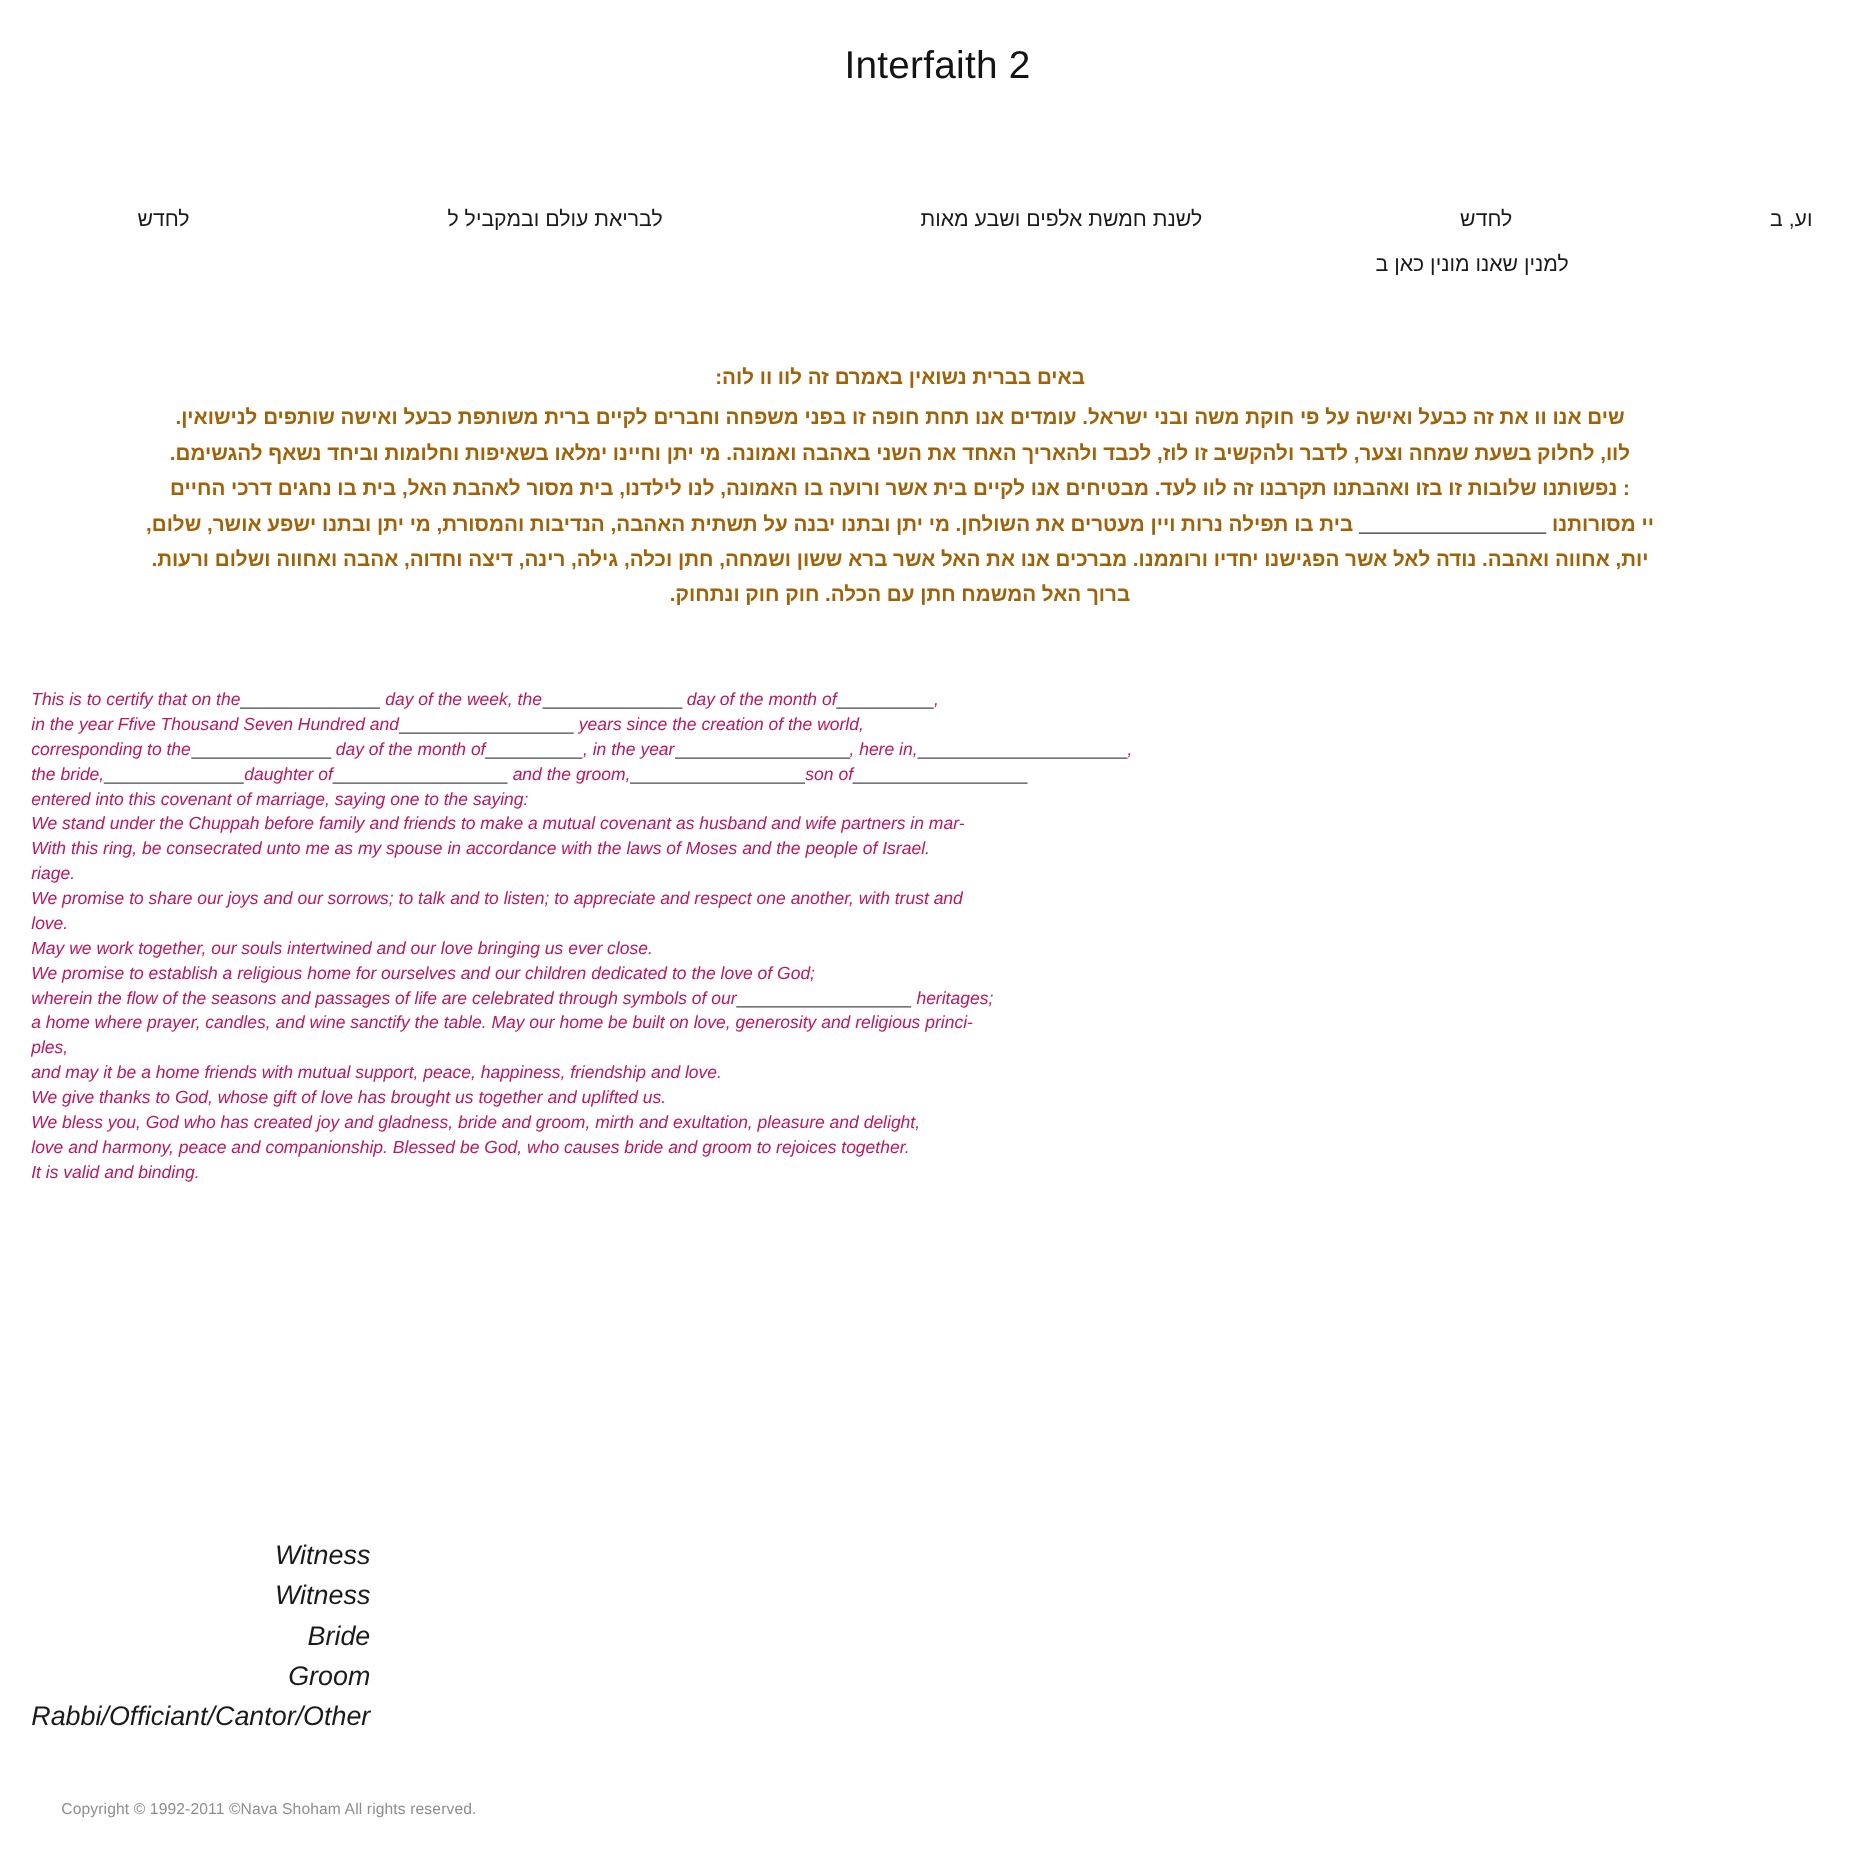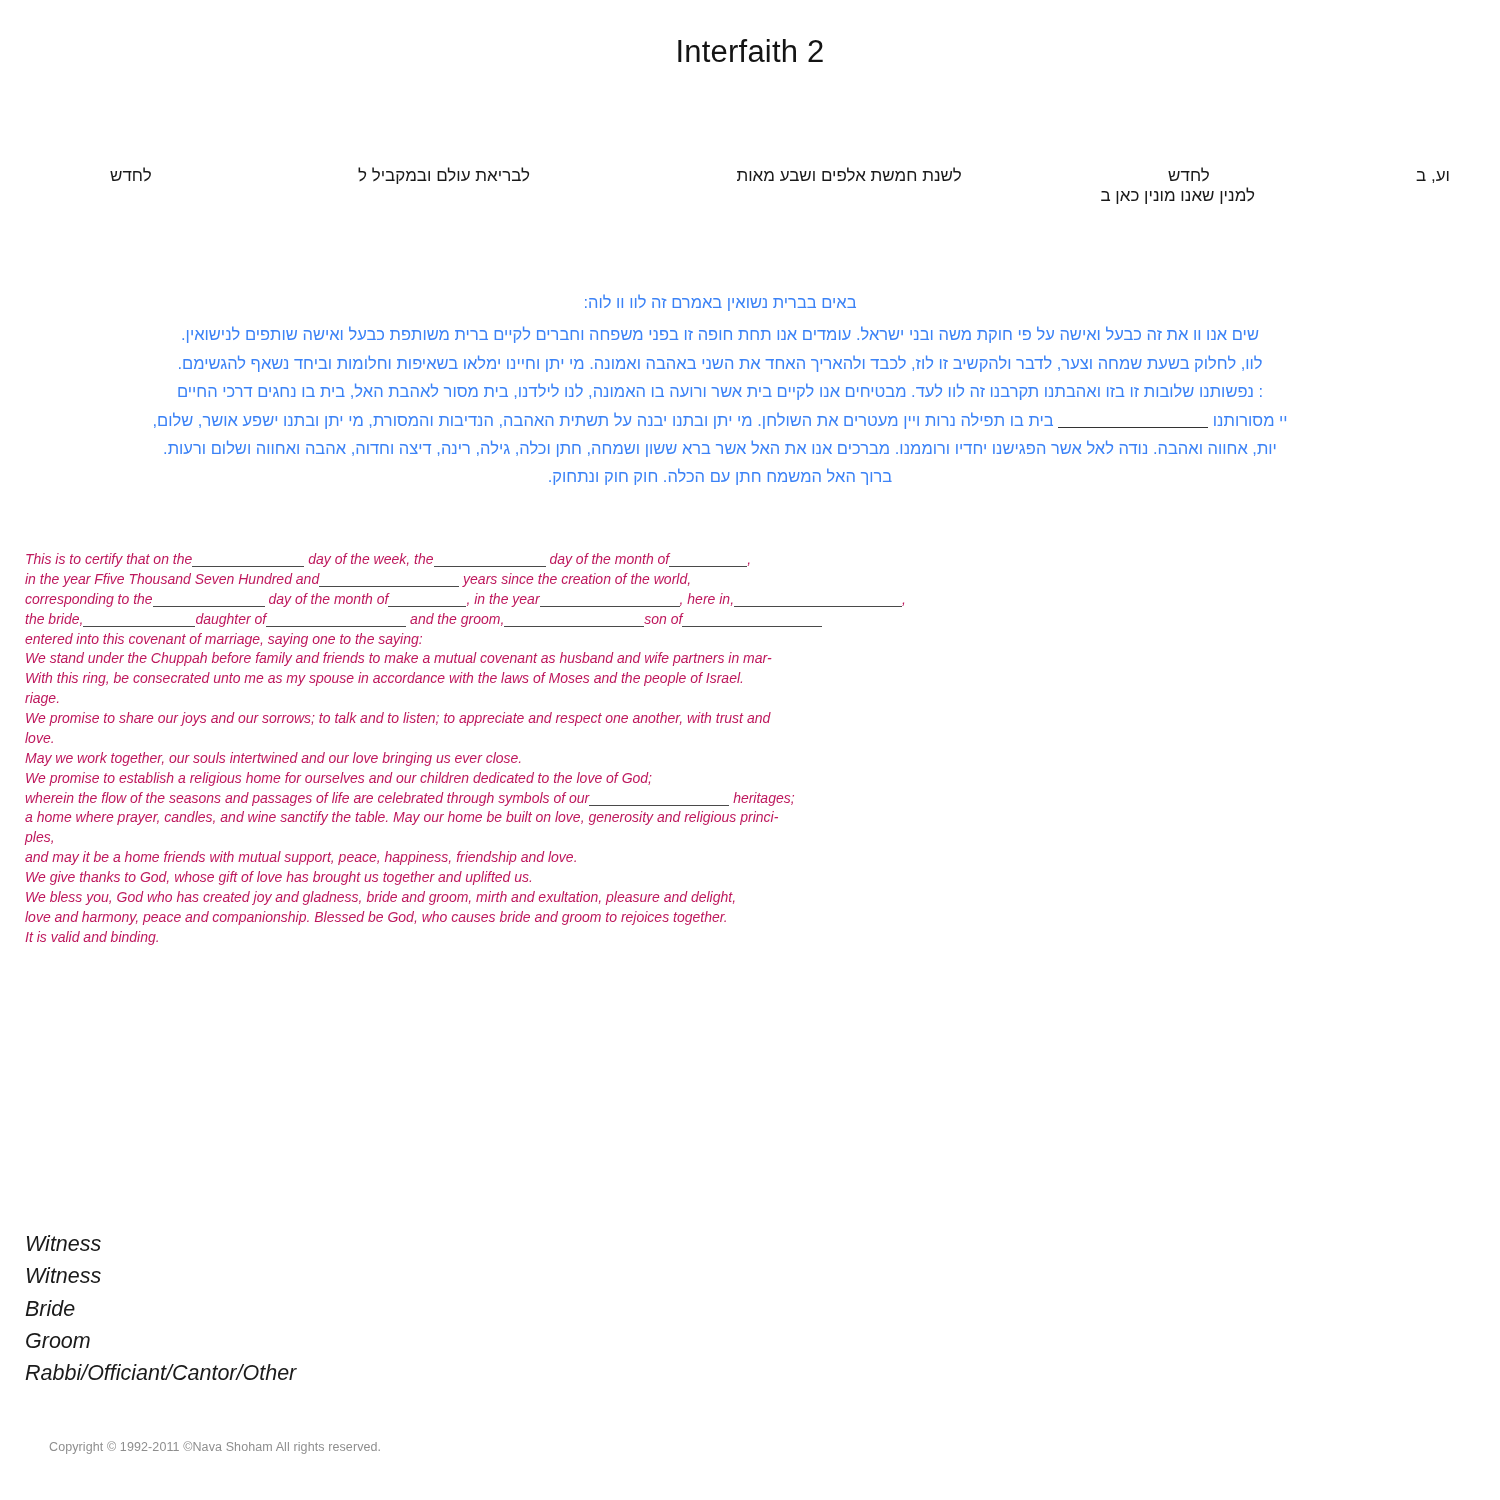--- a/index.html
+++ b/index.html
@@ -42,36 +42,38 @@
     font-size: 17px;
     color: #1a1a1a;
   }
   .heb-header-row {
     display: flex;
     justify-content: space-between;
     align-items: baseline;
     white-space: nowrap;
   }
   .heb-header-row2 {
+    margin-top: 16px;
     padding-right: 195px;
     font-size: 17px;
     white-space: nowrap;
   }
 
   
   .heb-body {
     position: absolute;
     top: 288px;
     left: 20px;
     width: 1400px;
     direction: rtl;
     text-align: center;
     font-size: 16.5px;
     line-height: 1.72;
-    color: #3b82f6;
+    color: #a16207;
+    font-weight: bold;
   }
   .heb-body .lead {
     display: block;
     margin-bottom: 4px;
   }
   .heb-body .bodyline {
     display: block;
     white-space: nowrap;
   }
   .heb-body .lastline {
@@ -113,21 +115,21 @@
   
   .sigs {
     position: absolute;
     top: 1228px;
     left: 25px;
     font-size: 21.5px;
     line-height: 1.5;
     color: #1b1b1b;
     font-style: italic;
   }
-  .sigs div { white-space: nowrap; }
+  .sigs div { white-space: nowrap; text-align: right; }
 
   .copyright {
     position: absolute;
     top: 1440px;
     left: 25px;
     font-size: 12.5px;
     color: #8e8e8e;
     letter-spacing: 0.1px;
     margin-left: 24px;
   }

